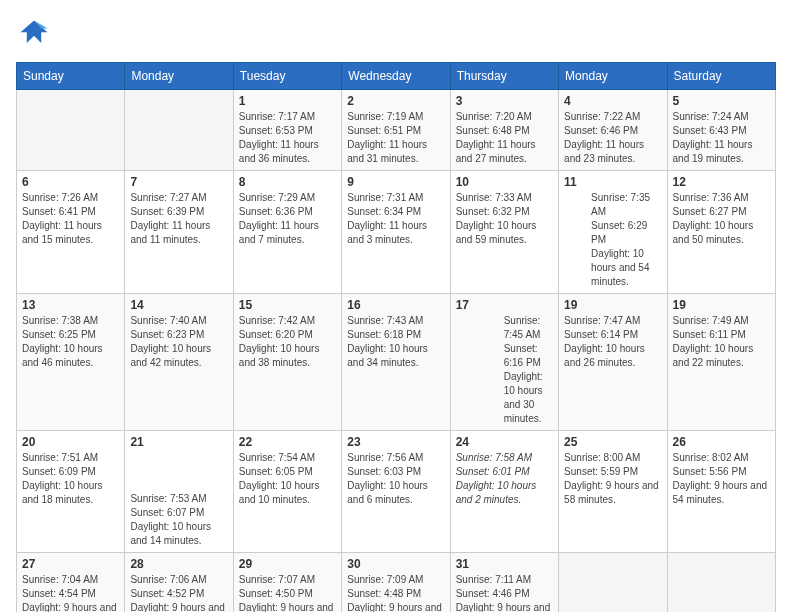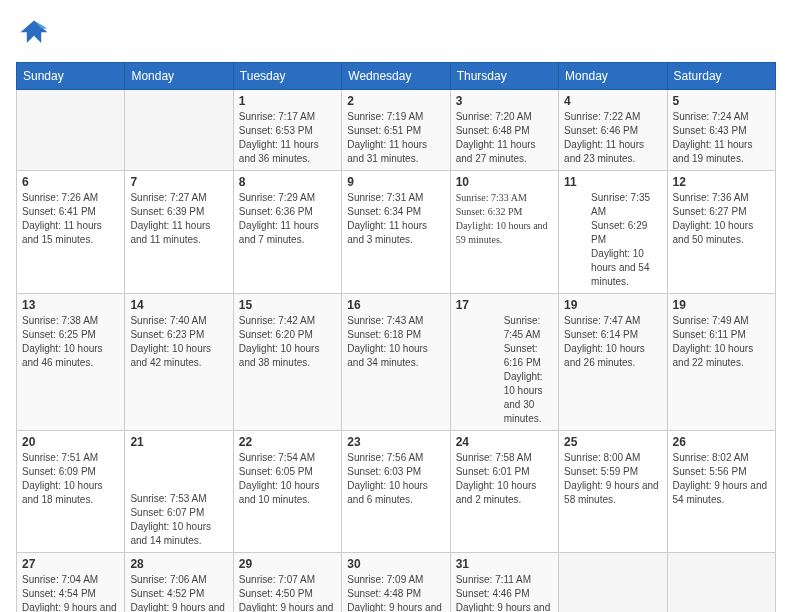--- a/index.html
+++ b/index.html
@@ -180,21 +180,21 @@
 Daylight: 11 hours and 7 minutes.</div>
         </td>
         <td>
           <span class="day-num">9</span>
           <div class="day-info" style="white-space: pre-line;">Sunrise: 7:31 AM
 Sunset: 6:34 PM
 Daylight: 11 hours and 3 minutes.</div>
         </td>
         <td>
           <span class="day-num">10</span>
-          <div class="day-info" style="white-space: pre-line; font-family: Liberation Serif, serif;">Sunrise: 7:33 AM
+          <div class="day-info" style="white-space: pre-line;">Sunrise: 7:33 AM
 Sunset: 6:32 PM
 Daylight: 10 hours and 59 minutes.</div>
         </td>
         <td>
           <span class="day-num">11</span>
           <div class="day-info" style="white-space: pre-line; margin-left: 27px;">Sunrise: 7:35 AM
 Sunset: 6:29 PM
 Daylight: 10 hours and 54 minutes.</div>
         </td>
         <td>
@@ -268,21 +268,21 @@
 Daylight: 10 hours and 10 minutes.</div>
         </td>
         <td>
           <span class="day-num">23</span>
           <div class="day-info" style="white-space: pre-line;">Sunrise: 7:56 AM
 Sunset: 6:03 PM
 Daylight: 10 hours and 6 minutes.</div>
         </td>
         <td>
           <span class="day-num">24</span>
-          <div class="day-info" style="white-space: pre-line;">Sunrise: 7:58 AM
+          <div class="day-info" style="white-space: pre-line; font-style: italic;">Sunrise: 7:58 AM
 Sunset: 6:01 PM
 Daylight: 10 hours and 2 minutes.</div>
         </td>
         <td>
           <span class="day-num">25</span>
           <div class="day-info" style="white-space: pre-line;">Sunrise: 8:00 AM
 Sunset: 5:59 PM
 Daylight: 9 hours and 58 minutes.</div>
         </td>
         <td>

